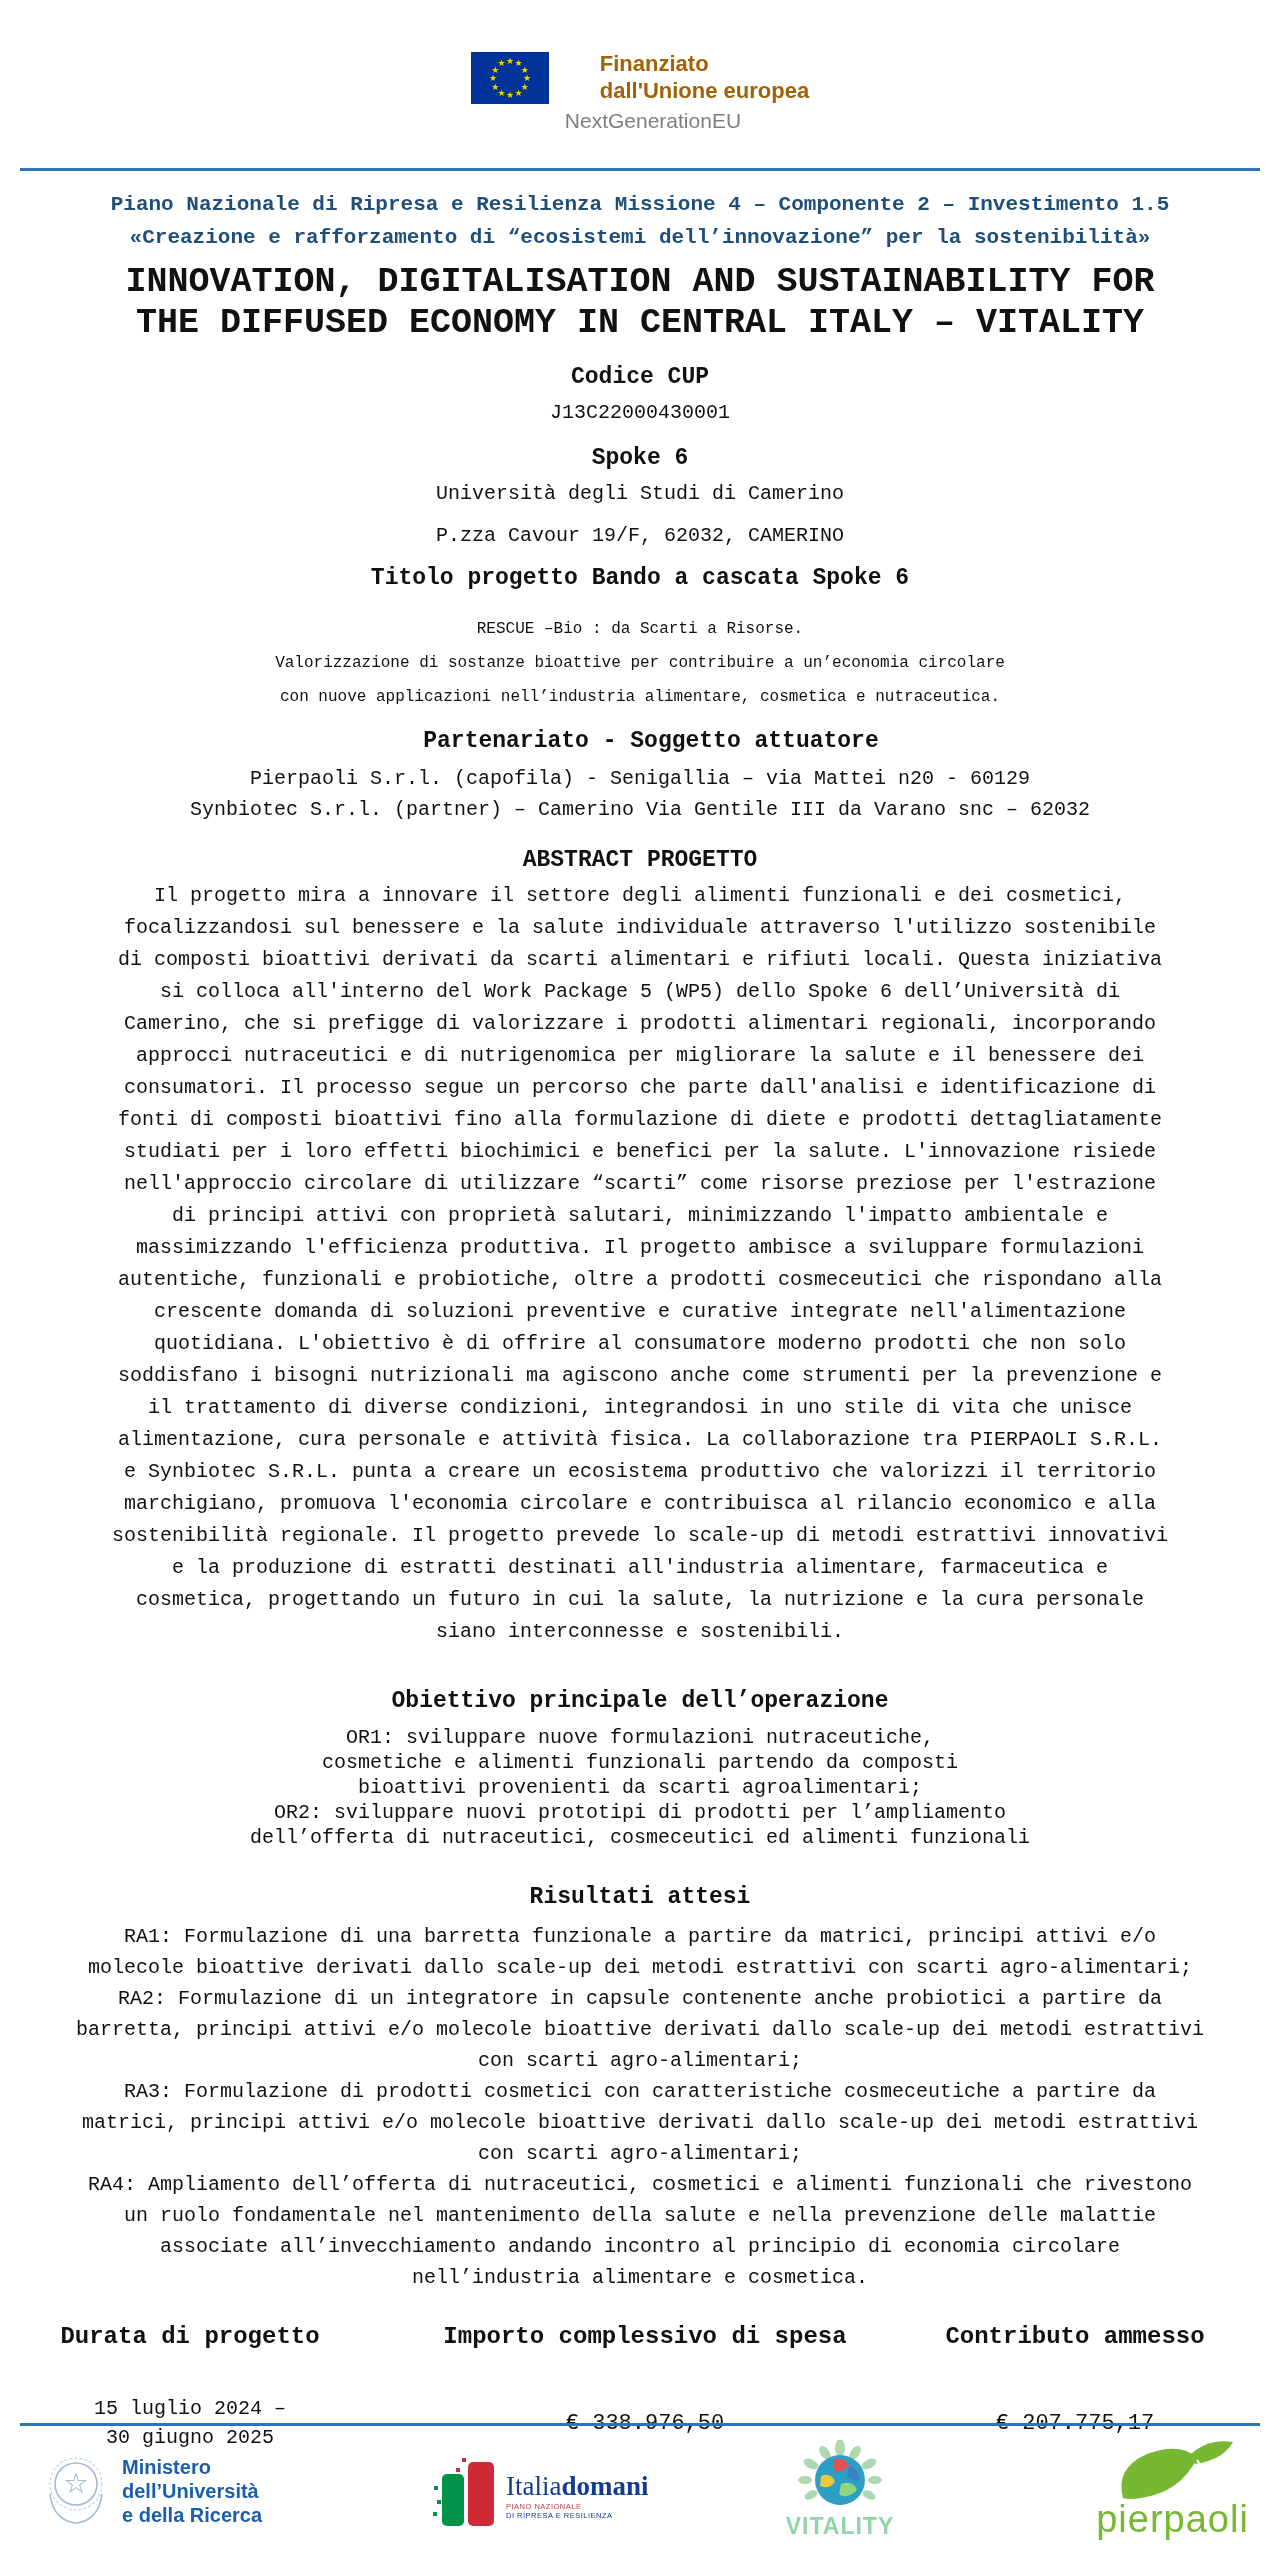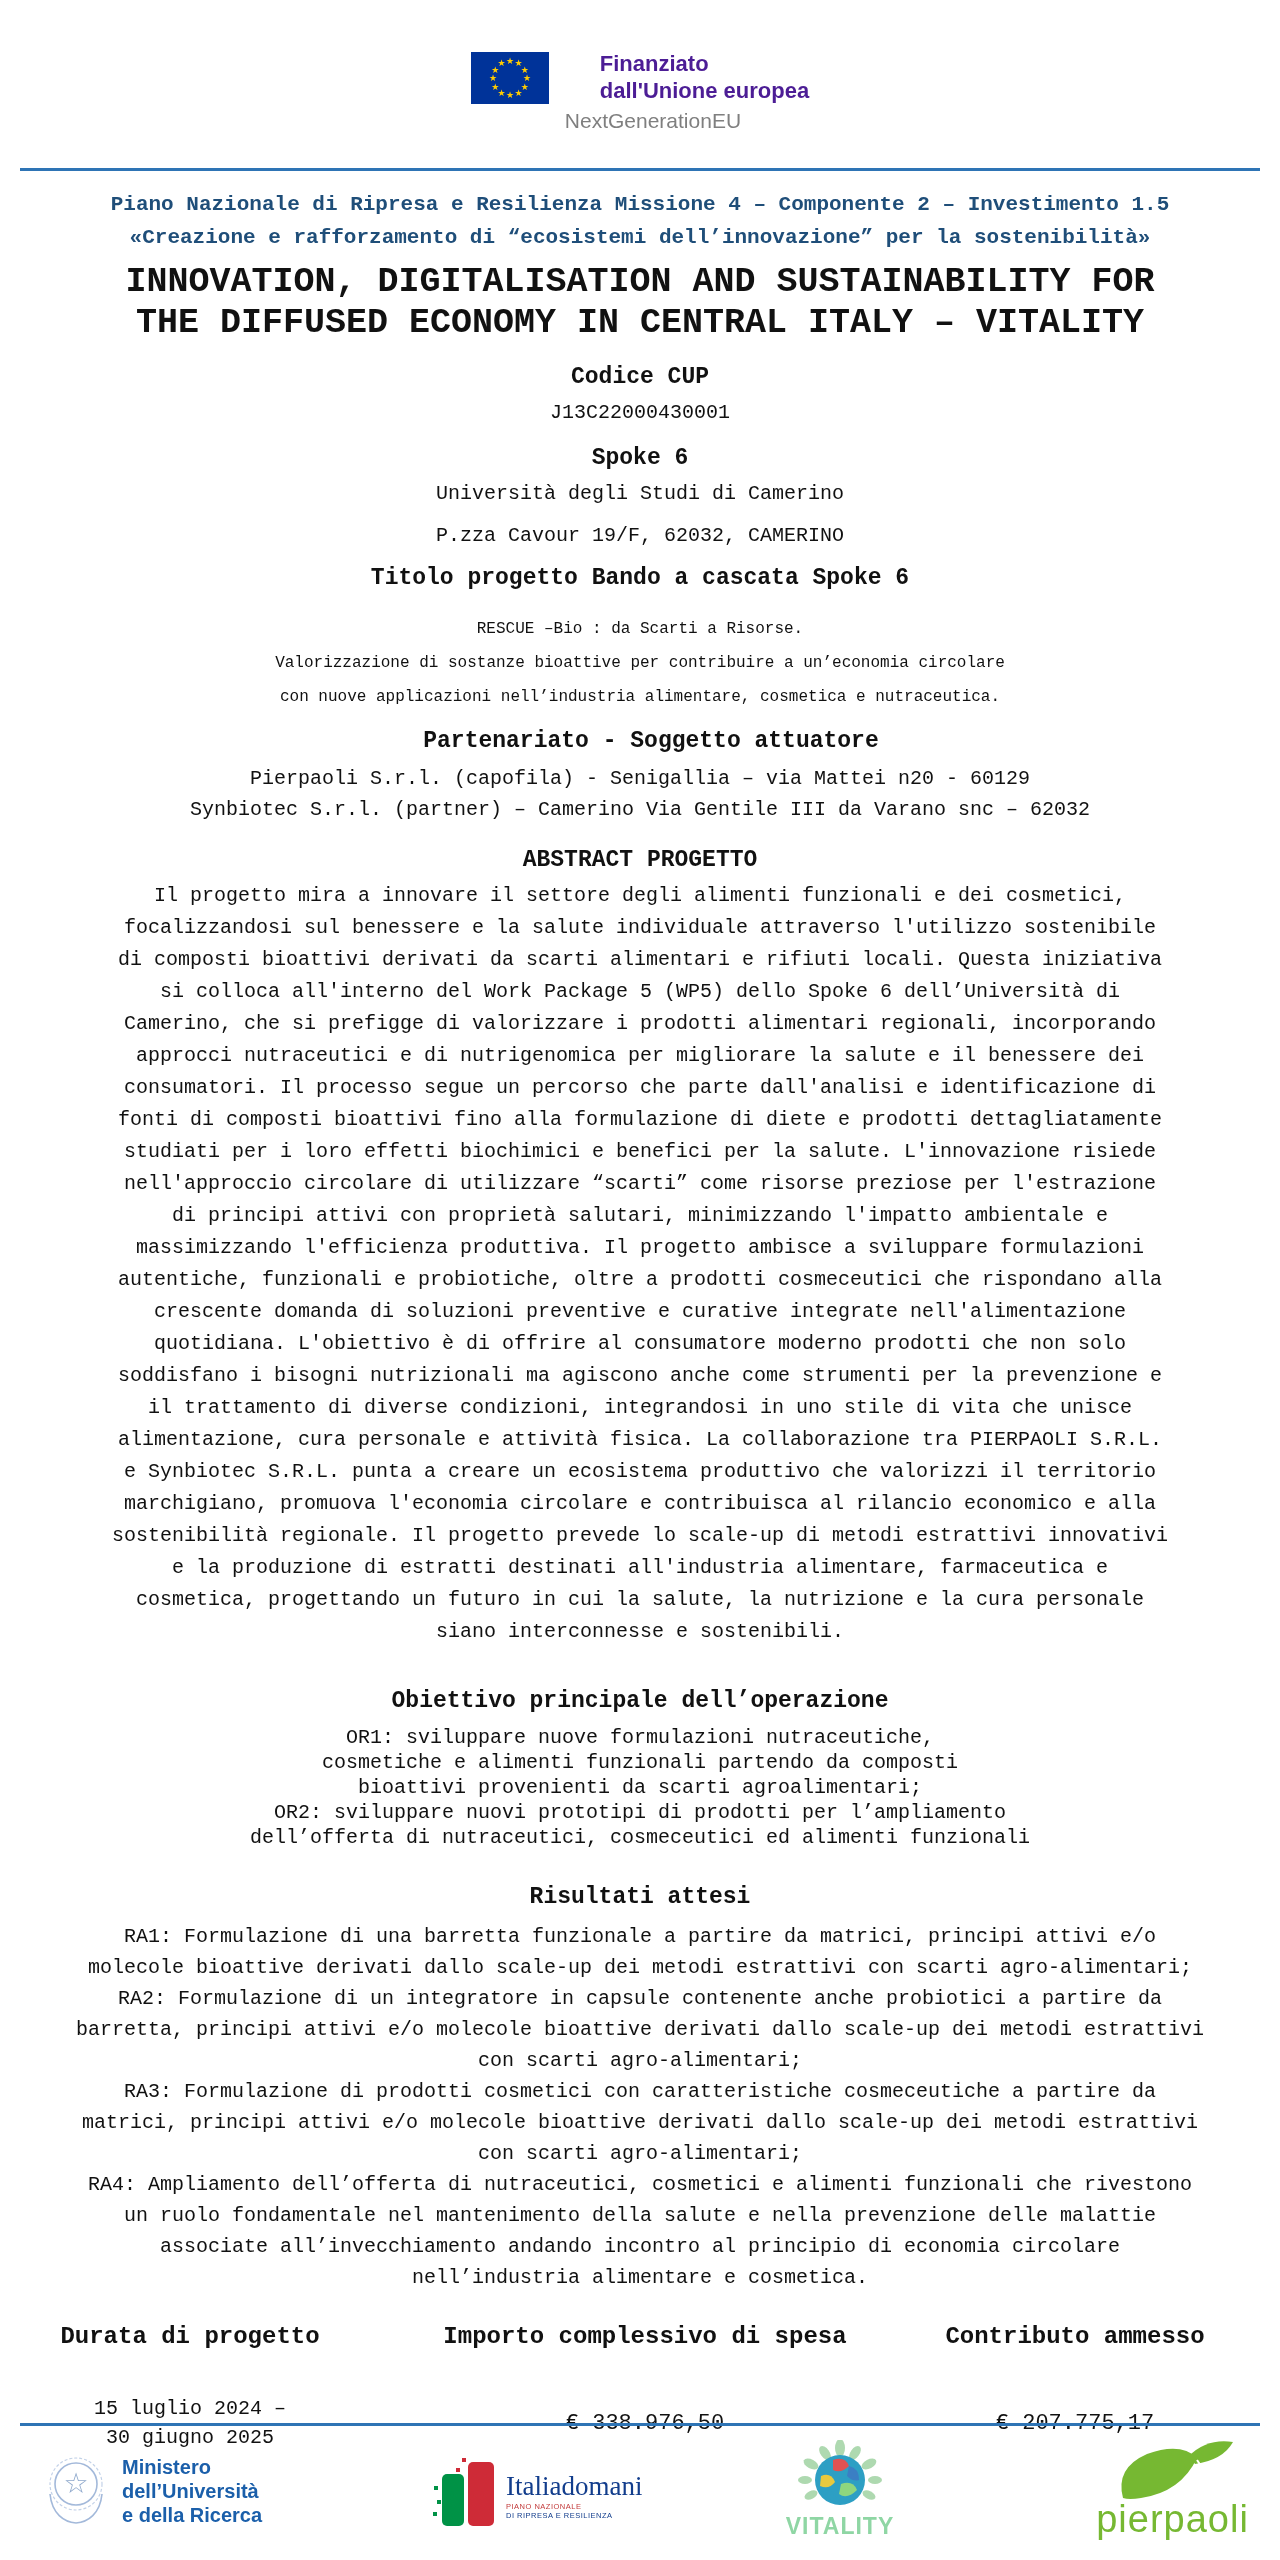--- a/index.html
+++ b/index.html
@@ -16,21 +16,21 @@
   
   .eu-banner {
     padding-top: 50px;
     display: flex;
     justify-content: center;
     align-items: flex-start;
     gap: 16px;
   }
   .eu-flag { display: block; margin-top: 2px; }
   .eu-text { font-family: "Liberation Sans", sans-serif; text-align: left; }
-  .eu-funded { font-size: 22px; font-weight: bold; color: #4c1d95; line-height: 27px; margin-left: 35px; }
+  .eu-funded { font-size: 22px; font-weight: bold; color: #a16207; line-height: 27px; margin-left: 35px; }
   .eu-nextgen { font-size: 21px; color: #7f7f7f; line-height: 27px; margin-top: 3px; }
 
   .rule { height: 3px; background: #2e74b5; margin: 34px 20px 0 20px; }
 
   .pnrr {
     margin-top: 17px;
     text-align: center;
     color: #1f4e79;
     font-weight: bold;
     font-size: 21px;
@@ -94,21 +94,21 @@
   .ministero-text { font-family: "Liberation Sans", sans-serif; font-weight: bold; color: #1b5faa; font-size: 20px; line-height: 24px; text-align: left; }
 
   .logo-italiadomani { position: absolute; left: 432px; top: 18px; display: flex; align-items: center; gap: 10px; }
   .itd-flag { position: relative; width: 64px; height: 80px; }
   .itd-green { position: absolute; left: 10px; top: 18px; width: 22px; height: 52px; background: #009246; border-radius: 5px; }
   .itd-red   { position: absolute; left: 36px; top: 6px;  width: 26px; height: 64px; background: #ce2b37; border-radius: 5px; }
   .itd-dot { position: absolute; width: 4px; height: 4px; background: #009246; }
   .itd-dot.r { background: #ce2b37; }
   .itd-text { text-align: left; }
   .itd-name { font-family: "Liberation Serif", serif; font-size: 27px; color: #123d8c; line-height: 28px; }
-  .itd-name .bold { font-weight: normal; }
+  .itd-name .bold { font-weight: bold; }
   .itd-sub { font-family: "Liberation Sans", sans-serif; font-size: 7.5px; letter-spacing: 0.5px; line-height: 9px; margin-top: 2px; }
   .itd-sub .s1 { color: #c23a3a; }
   .itd-sub .s2 { color: #123d8c; }
 
   .logo-vitality { position: absolute; left: 775px; top: 2px; width: 130px; text-align: center; }
   .vitality-label { font-family: "Liberation Sans", sans-serif; font-weight: bold; font-size: 23px; letter-spacing: 1px; color: #8fd6a4; margin-top: -10px; }
 
   .logo-pierpaoli { position: absolute; left: 1085px; top: 0px; width: 175px; text-align: center; }
   .pierpaoli-label { font-family: "Liberation Sans", sans-serif; font-size: 38px; color: #76b832; letter-spacing: 1px; line-height: 36px; margin-top: -4px; }
 </style>

